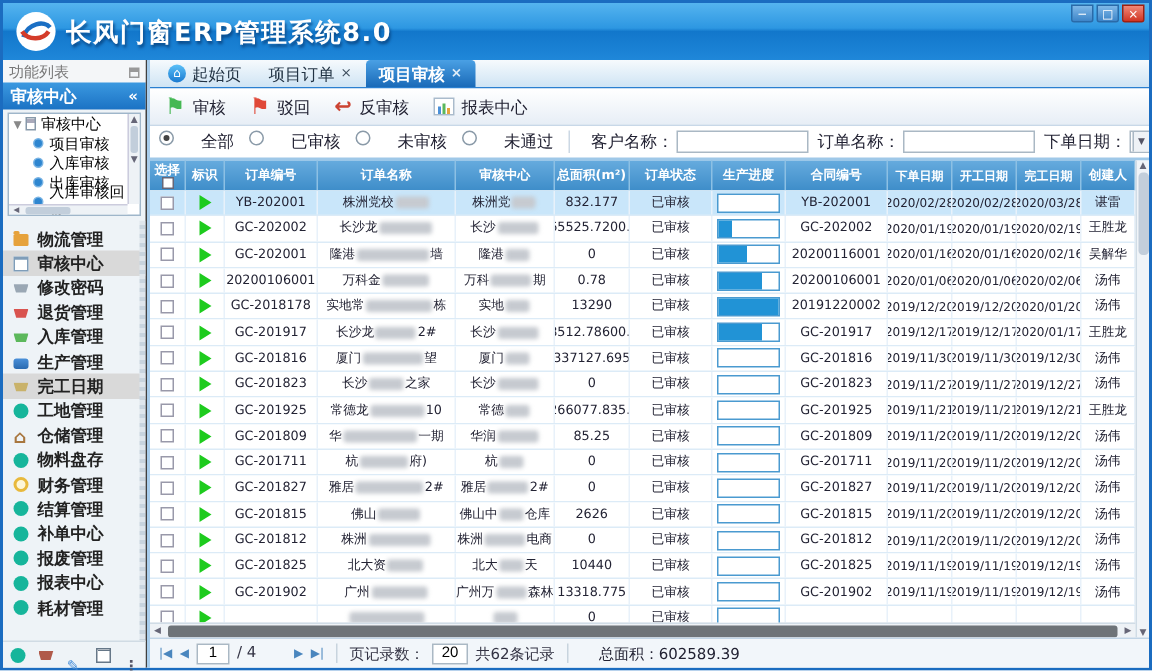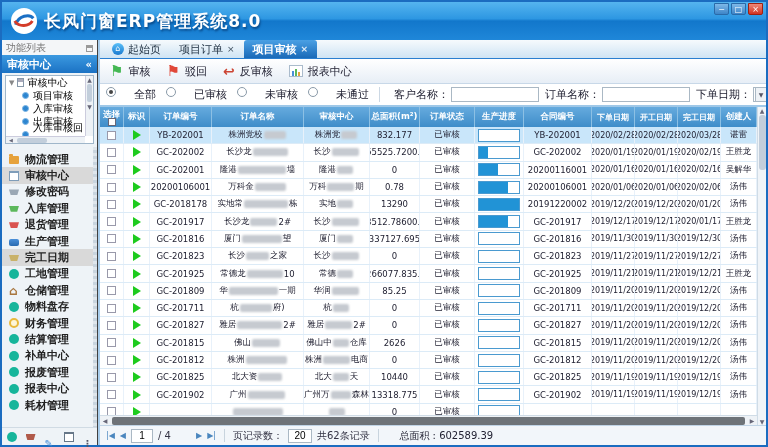--- a/index.html
+++ b/index.html
@@ -202,27 +202,27 @@
     <span class="mi-icon shape-doc" style="--c: #7f9db9;"></span>
     <span>审核中心</span>
   </div>
 
   <div class="menu-item">
     <span class="mi-icon shape-cart" style="--c: #9aa7b4;"></span>
     <span>修改密码</span>
   </div>
 
   <div class="menu-item">
+    <span class="mi-icon shape-cart" style="--c: #d9534f;"></span>
+    <span>退货管理</span>
+  </div>
+
+  <div class="menu-item">
     <span class="mi-icon shape-cart" style="--c: #5cb85c;"></span>
     <span>入库管理</span>
-  </div>
-
-  <div class="menu-item">
-    <span class="mi-icon shape-cart" style="--c: #d9534f;"></span>
-    <span>退货管理</span>
   </div>
 
 
   <div class="menu-item">
     <span class="mi-icon shape-rect" style="--c: #4a90d9;"></span>
     <span>生产管理</span>
   </div>
 
   <div class="menu-item sel">
     <span class="mi-icon shape-cart" style="--c: #c9b26a;"></span>

